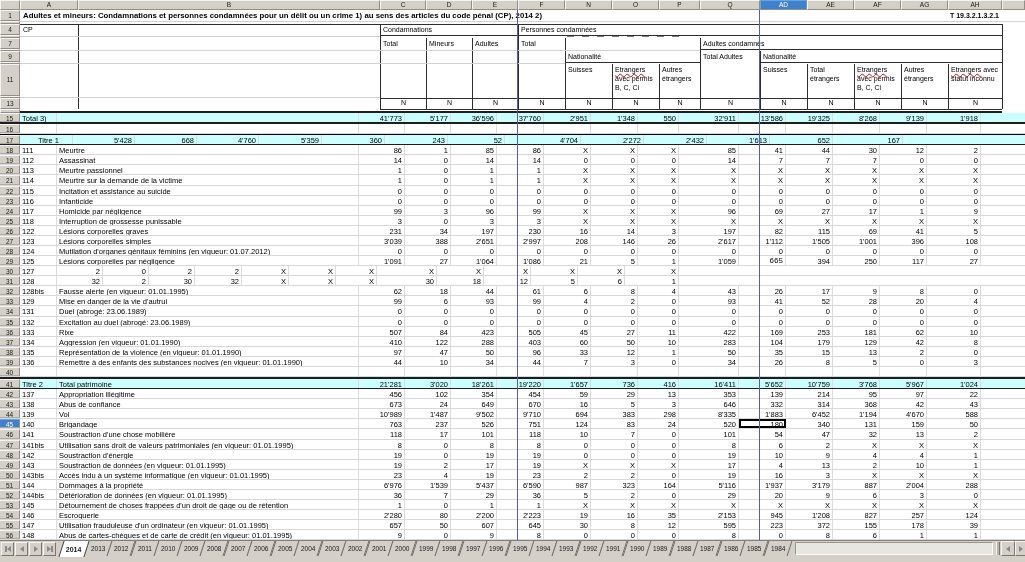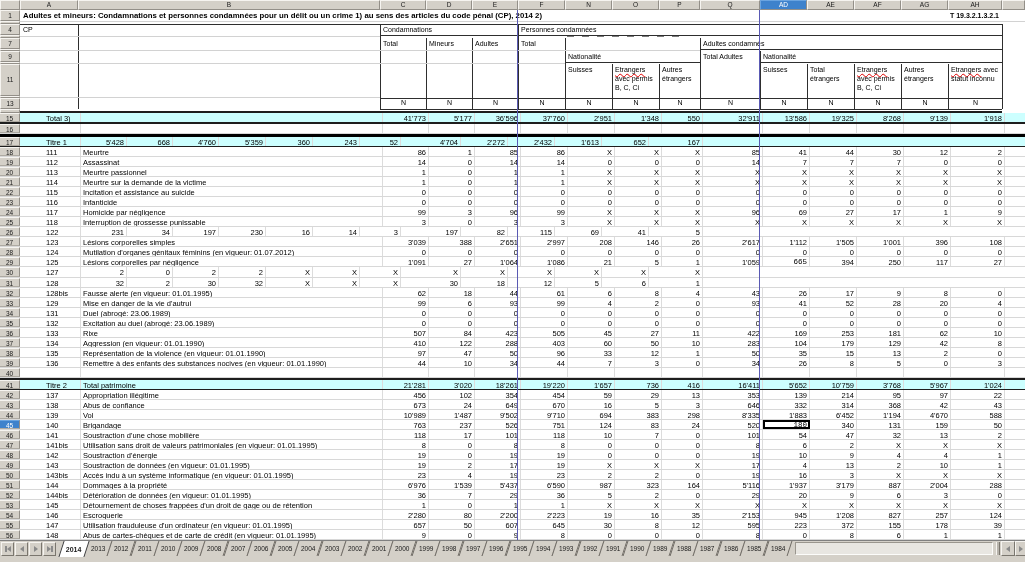--- a/index.html
+++ b/index.html
@@ -28,30 +28,30 @@
   .clipped{position:absolute;opacity:.65;
            background:repeating-linear-gradient(90deg,#333 0 7px,transparent 7px 15px);}
   .wavy{text-decoration:underline;text-decoration-style:wavy;text-decoration-color:#e00000;}
   
   .pbreak{position:absolute;top:10px;height:530px;width:1px;background:#5a5ab4;z-index:5;}
   
   .datarows{position:absolute;left:0;top:113px;width:1025px;height:427px;display:flex;flex-direction:column;z-index:1;}
   .drow{flex:1 1 0;display:flex;box-sizing:border-box;border-bottom:1px solid #d8d8d8;line-height:9.5px;min-height:0;}
   .drow.cyan{background:#ccffff;}
   .drow.total{border-top:none;border-bottom:2px solid #1e1e1e;}
-  .drow.sec{border-top:3px solid #000000;border-bottom:1px solid #1e1e1e;}
+  .drow.sec{border-top:1px solid #000000;border-bottom:1px solid #1e1e1e;gap:16px;}
   .drow.sec2{border-top:2px solid #1e1e1e;border-bottom:1px solid #1e1e1e;}
   .rn{width:20px;flex:0 0 auto;box-sizing:border-box;background:#d4d0c8;border-right:1px solid #938f88;
       border-bottom:1px solid #aeaaa2;border-top:1px solid #f6f4f0;font-size:6.5px;text-align:center;color:#1a1a1a;overflow:hidden;}
   .rn.hl{background:#3e82cc;color:#fff;border-top-color:#6aa4e0;}
-  .ca{width:37px;flex:0 0 auto;box-sizing:border-box;border-right:1px solid #dcdcdc;padding:1px 0 0 2px;white-space:nowrap;overflow:visible;margin-left:24px;}
+  .ca{width:37px;flex:0 0 auto;box-sizing:border-box;border-right:1px solid #dcdcdc;padding:1px 0 0 2px;white-space:nowrap;overflow:visible;}
   .cb{width:302px;flex:0 0 auto;box-sizing:border-box;border-right:1px solid #dcdcdc;padding:1px 0 0 2px;white-space:nowrap;overflow:hidden;}
   .cv{flex:0 0 auto;box-sizing:border-box;border-right:1px solid #dcdcdc;text-align:right;padding:1px 2px 0 0;white-space:nowrap;overflow:hidden;}
   .cstub{flex:1 1 auto;}
-  .selcell{position:relative;outline:2px solid #000;outline-offset:-2px;z-index:6;font-family:Liberation Mono, monospace;}
+  .selcell{position:relative;outline:2px solid #000;outline-offset:-2px;z-index:6;}
   .selcell::after{content:"";position:absolute;right:0;bottom:-1px;width:3px;height:3px;background:#000;}
   
   .tabbar{position:absolute;left:0;top:540px;width:1025px;height:22px;background:#d4d0c8;border-top:1px solid #808080;
           display:flex;align-items:flex-start;z-index:4;}
   .navbtns{display:flex;margin:1px 0 0 1px;}
   .navbtn{width:13px;height:14px;box-sizing:border-box;background:#d4d0c8;border:1px solid;
           border-color:#f6f4f0 #7a766e #7a766e #f6f4f0;display:flex;align-items:center;justify-content:center;margin-right:1px;}
   .tri-l{width:0;height:0;border-top:3px solid transparent;border-bottom:3px solid transparent;border-right:4px solid #8a8a8a;}
   .tri-r{width:0;height:0;border-top:3px solid transparent;border-bottom:3px solid transparent;border-left:4px solid #8a8a8a;}
   .tbar{width:2px;height:6px;background:#8a8a8a;}
@@ -388,20 +388,21 @@
         <div class="cv" style="width: 47px;">X</div>
         <div class="cv" style="width: 47px;">X</div>
         <div class="cv" style="width: 47px;">X</div>
         <div class="cv" style="width: 47px;">X</div>
         <div class="cv" style="width: 54px;">X</div>
         <div class="cstub"></div>
       </div>
       <div class="drow">
         <div class="rn">26</div>
         <div class="ca">122</div>
+        <div class="cb">Lésions corporelles graves</div>
         <div class="cv" style="width: 46px;">231</div>
         <div class="cv" style="width: 46px;">34</div>
         <div class="cv" style="width: 46px;">197</div>
         <div class="cv" style="width: 47px;">230</div>
         <div class="cv" style="width: 47px;">16</div>
         <div class="cv" style="width: 47px;">14</div>
         <div class="cv" style="width: 41px;">3</div>
         <div class="cv" style="width: 60px;">197</div>
         <div class="cv" style="width: 47px;">82</div>
         <div class="cv" style="width: 47px;">115</div>

